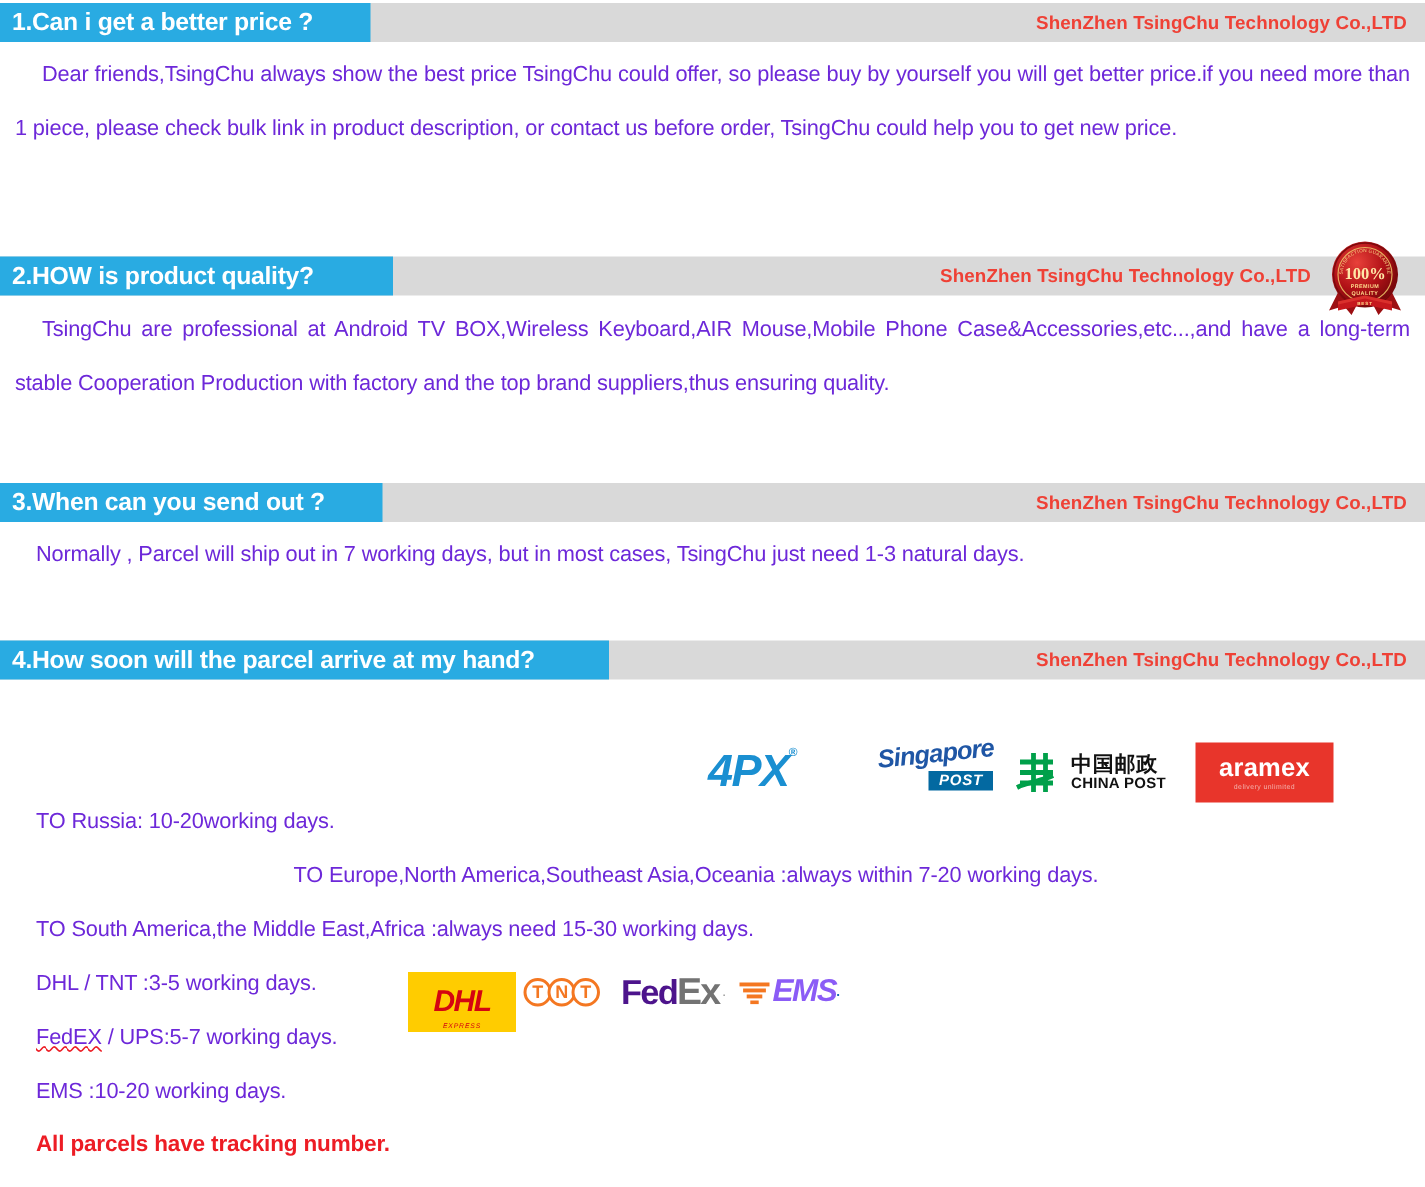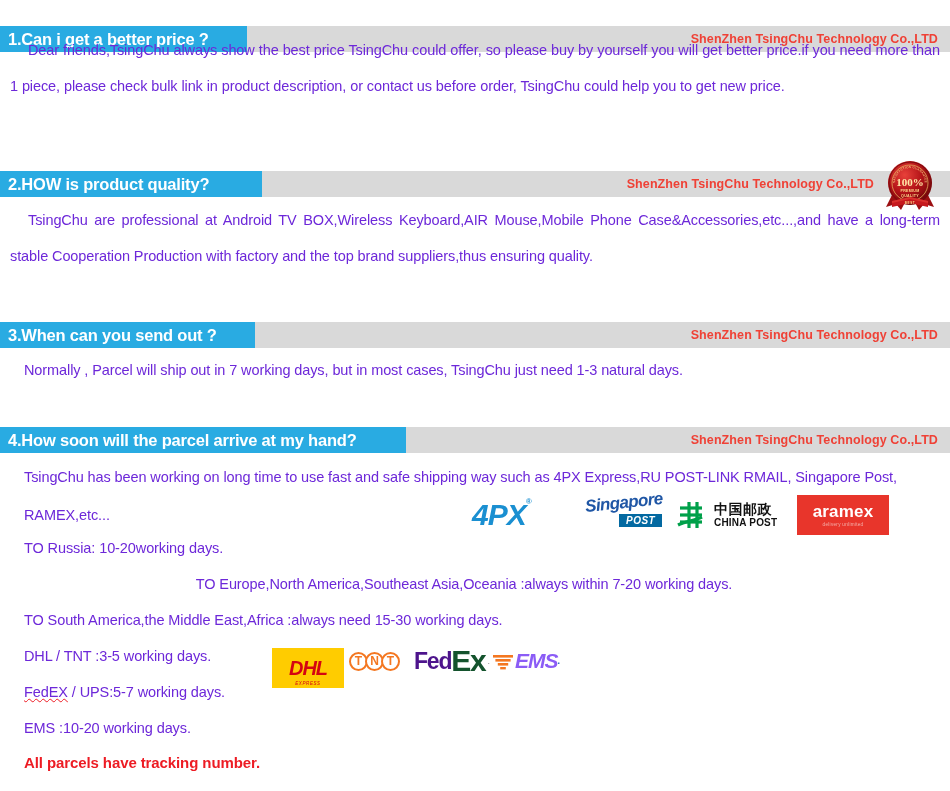--- a/index.html
+++ b/index.html
@@ -79,33 +79,33 @@
   .dhl-box .nm{color:#d40511;font-size:20px;font-weight:bold;font-style:italic;letter-spacing:-1px;line-height:1;}
   .dhl-box .sub{position:absolute;bottom:2px;left:50%;transform:translateX(-50%);color:#d40511;font-size:4.5px;font-style:italic;letter-spacing:.6px;}
   .tnt-c{
     width:19px;height:19px;border-radius:50%;
     border:2.4px solid #f47721;background:#fff;
     color:#f47721;font-size:12px;font-weight:bold;
     display:flex;align-items:center;justify-content:center;
     margin-right:-3px;box-sizing:border-box;
   }
   .fedex .fed{color:#4d148c;font-weight:bold;font-size:23px;letter-spacing:-1.2px;}
-  .fedex .ex{color:#14532d;font-weight:bold;font-size:30px;letter-spacing:-1.2px;}
+  .fedex .ex{color:#737373;font-weight:bold;font-size:25px;letter-spacing:-1.2px;}
   .ems-txt{color:#8b5cf6;font-weight:bold;font-style:italic;font-size:21px;letter-spacing:-1px;}
   .sg-script{color:#1f56a5;font-style:italic;font-weight:bold;font-size:17px;letter-spacing:-.6px;transform:rotate(-6deg);}
   .sg-post{background:#0369a1;color:#fff;font-weight:bold;font-style:italic;font-size:10px;padding:1px 7px;letter-spacing:.5px;}
   .cp-cn{color:#111;font-size:14px;font-weight:bold;letter-spacing:.5px;line-height:1.05;}
   .cp-en{color:#111;font-size:10px;font-weight:bold;letter-spacing:.2px;line-height:1.1;}
 </style>
 </head>
 <body>
 
 <div class="page">
 
-  <div class="bar" style="top:2px;margin-top:24px;">
+  <div class="bar" style="top:2px;">
     <div class="bar-tab" style="width:247px;">1.Can i get a better price ?</div>
     <div class="bar-company">ShenZhen TsingChu Technology Co.,LTD</div>
   </div>
   <div class="para just" style="left:10px;top:32px;width:930px;"><span class="indent"></span><span>Dear friends,TsingChu always show the best price TsingChu could offer, so please buy by yourself you will get better price.if you need more than 1 piece, please check bulk link in product description, or contact us before order, TsingChu could help you to get new price.</span></div>
 
   <div class="bar" style="top:171px;">
     <div class="bar-tab" style="width:262px;">2.HOW is product quality?</div>
     <div class="bar-company" style="right:76px;">ShenZhen TsingChu Technology Co.,LTD</div>
   </div>
 
@@ -142,21 +142,20 @@
     <div class="bar-tab" style="width:255px;">3.When can you send out ?</div>
     <div class="bar-company">ShenZhen TsingChu Technology Co.,LTD</div>
   </div>
   <div class="para" style="left:24px;top:352px;width:910px;"><span>Normally , Parcel will ship out in 7 working days, but in most cases, TsingChu just need 1-3 natural days.</span></div>
 
   <div class="bar" style="top:427px;">
     <div class="bar-tab" style="width:406px;">4.How soon will the parcel arrive at my hand?</div>
     <div class="bar-company">ShenZhen TsingChu Technology Co.,LTD</div>
   </div>
 
-  <div class="para" style="left:24px;top:458px;width:880px;line-height:38px;"><span>TsingChu has been working on long time to use fast and safe shipping way such as 4PX Express,RU POST-LINK RMAIL, Singapore Post, RAMEX,etc...</span></div>
 
   <div class="logo" style="left:472px;top:495px;height:40px;">
     <span class="fpx" style="font-size:30px;letter-spacing:-1px;">4PX</span>
     <span class="fpx" style="font-size:8px;align-self:flex-start;margin-top:2px;">®</span>
   </div>
 
   <div class="logo" style="left:585px;top:493px;height:44px;flex-direction:column;align-items:flex-start;">
     <span class="sg-script">Singapore</span>
     <span class="sg-post" style="margin-left:34px;margin-top:1px;">POST</span>
   </div>

